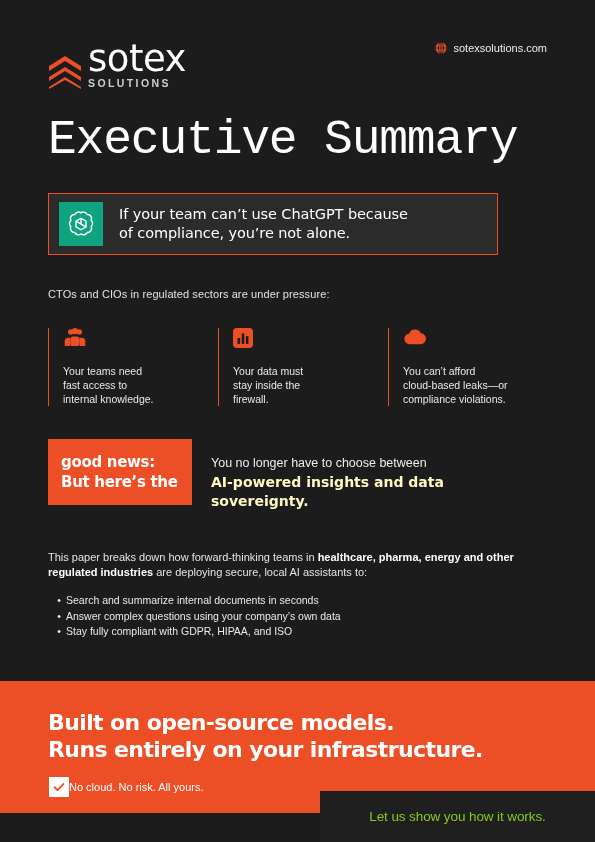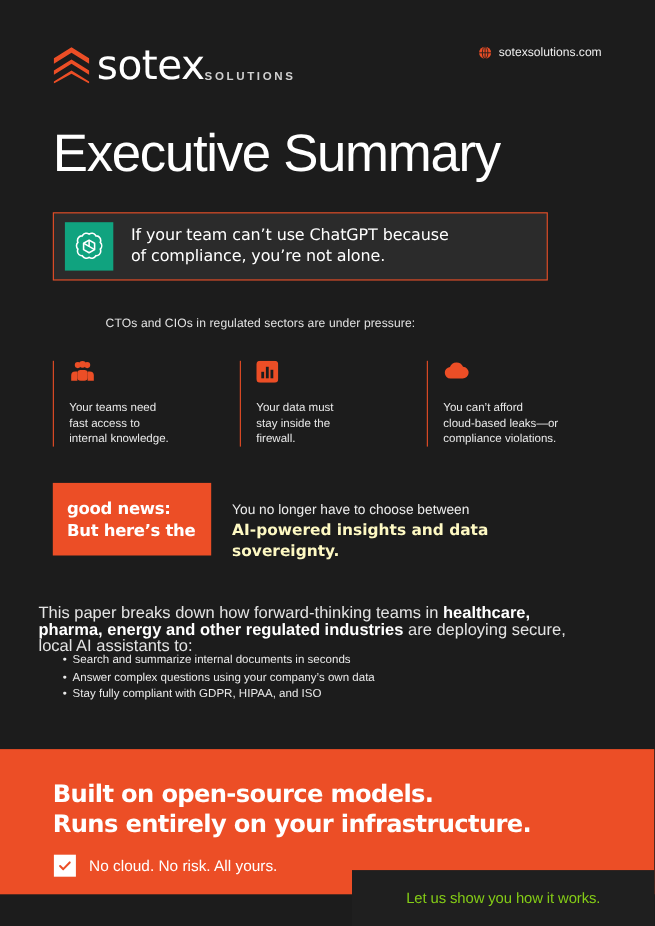--- a/index.html
+++ b/index.html
@@ -8,40 +8,40 @@
     background:#1c1c1c;
     font-family:"Liberation Sans", sans-serif;
     overflow:hidden;
   }
   .page { position:relative; width:595px; height:842px; background:#1c1c1c; }
 
   
   .header { position:absolute; left:0; top:0; width:595px; height:100px; }
   .logo { position:absolute; left:48px; top:42px; display:flex; align-items:flex-end; }
   .logo-mark { width:34px; height:34px; margin-right:6px; }
-  .logo-text-wrap { display:flex; align-items:flex-end; }
+  .logo-text-wrap { display:flex; flex-direction:column; }
   .logo-word {
     font-size:37px; line-height:33px; color:#fff; font-weight:400;
     letter-spacing:-0.5px; font-family:"DejaVu Sans", sans-serif;
   }
   .logo-sub {
     font-size:10.5px; letter-spacing:2.4px; color:#cfcfcf; font-weight:700;
     margin-top:2px; font-family:"Liberation Sans", sans-serif;
   }
   .site-url {
     position:absolute; right:48px; top:42px;
     display:flex; align-items:flex-end; gap:6px;
   }
   .site-url span { font-size:11px; color:#ededed; }
 
   
   .page-title {
     position:absolute; left:48px; top:112px;
     font-size:48px; line-height:56px; color:#ffffff; font-weight:400;
-    letter-spacing:-1.2px; font-family:Liberation Sans, sans-serif;
+    letter-spacing:-1.2px; font-family:Liberation Mono, monospace;
   }
 
   
   .callout {
     position:absolute; left:48px; top:193px; width:450px; height:62px;
     background:#2b2b2b; border:1.2px solid #EC4E26;
     display:flex; align-items:center; padding:0 0 0 10px;
   }
   .oai-square {
     width:44px; height:44px; background:#10a37f; flex:none;
@@ -49,21 +49,21 @@
   }
   .callout-text {
     margin-left:16px; font-size:14.5px; line-height:19px;
     color:#ffffff; font-weight:400; font-family:"DejaVu Sans", sans-serif;
     letter-spacing:-0.1px;
   }
 
   
   .subhead {
     position:absolute; left:48px; top:288px;
-    font-size:11px; color:#e2e2e2; letter-spacing:0.1px;margin-left:48px;
+    font-size:11px; color:#e2e2e2; letter-spacing:0.1px;
   }
 
   
   .cols { position:absolute; left:48px; top:328px; width:500px; display:flex; }
   .col { width:160px; padding-left:14px; border-left:1.6px solid #EC4E26; min-height:75px; }
   .col:nth-child(2) { margin-left:10px; }
   .col:nth-child(3) { margin-left:10px; }
   .col-icon { height:22px; margin-bottom:14px; display:flex; align-items:flex-start; }
   .col-text { font-size:10.5px; line-height:14px; color:#e8e8e8; }
 
@@ -78,22 +78,22 @@
   }
   .goodnews-right { position:absolute; left:211px; top:454px; width:320px; }
   .goodnews-line1 { font-size:12.5px; line-height:19px; color:#ededed; }
   .goodnews-line2 {
     font-size:14px; line-height:19px; color:#fef9c3; font-weight:700;
     font-family:"DejaVu Sans", sans-serif;
   }
 
   
   .para {
-    position:absolute; left:35px; top:550px; width:492px;
-    font-size:15px; line-height:15px; color:#e4e4e4;
+    position:absolute; left:48px; top:550px; width:492px;
+    font-size:11px; line-height:15px; color:#e4e4e4;
   }
   .para b { color:#ffffff; font-weight:700; }
   .bullets { position:absolute; left:52px; top:593px; width:480px; }
   .bullet { display:flex; font-size:10.5px; line-height:15.5px; color:#eaeaea; }
   .bullet-dot { width:14px; flex:none; text-align:center; }
 
   
   .footer {
     position:absolute; left:0; top:681px; width:595px; height:132px;
     background:#EC4E26;
@@ -103,21 +103,21 @@
     font-size:22px; line-height:27px; color:#ffffff; font-weight:700;
     font-family:"DejaVu Sans", sans-serif; letter-spacing:-0.6px;
   }
   .footer-check-row {
     position:absolute; left:49px; top:96px; display:flex; align-items:center;
   }
   .checkbox {
     width:20px; height:20px; background:#ffffff; flex:none;
     display:flex; align-items:center; justify-content:center;
   }
-  .footer-check-text { margin-left:12px; font-size:14px; color:#ffffff; }
+  .footer-check-text { font-size:11px; color:#ffffff; }
 
   .cta-panel {
     position:absolute; left:320px; top:791px; width:275px; height:51px;
     background:#1f1f1f; display:flex; align-items:center; justify-content:center;
   }
   .cta-text { font-size:13.5px; color:#84cc16; letter-spacing:-0.1px; }
 </style>
 </head>
 <body>
 

